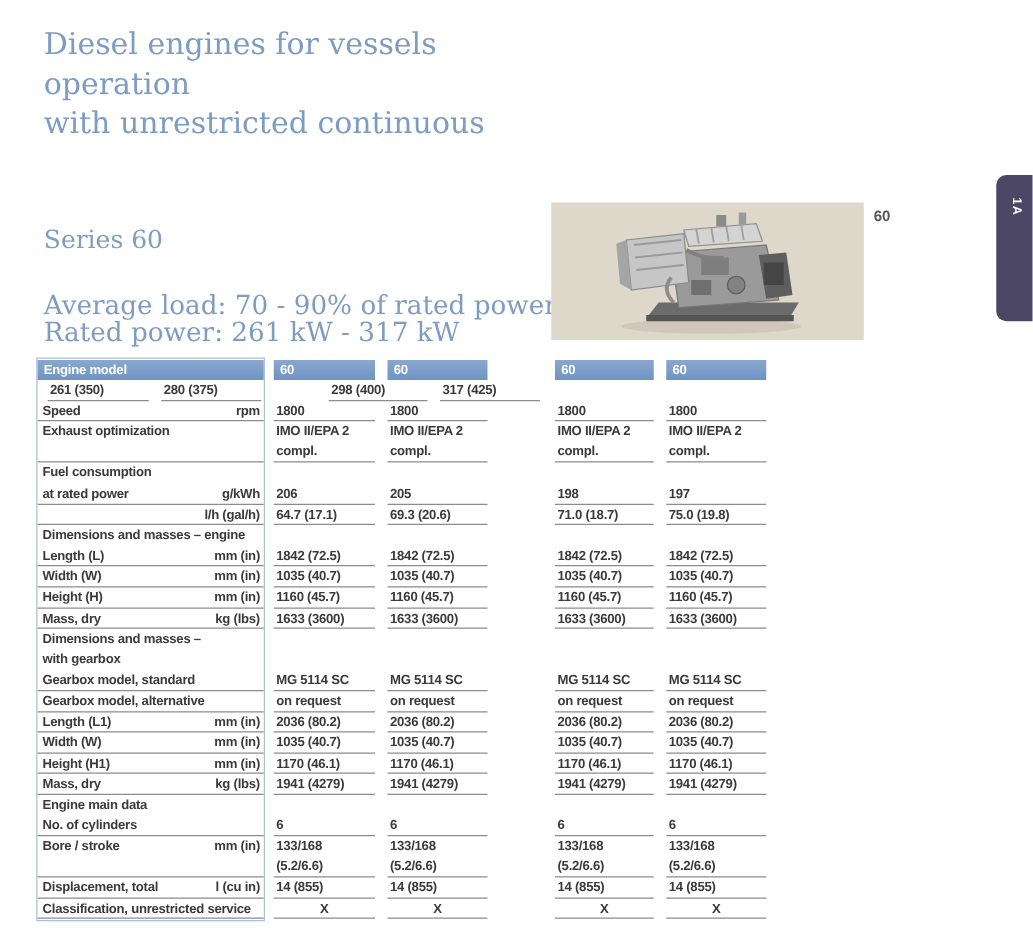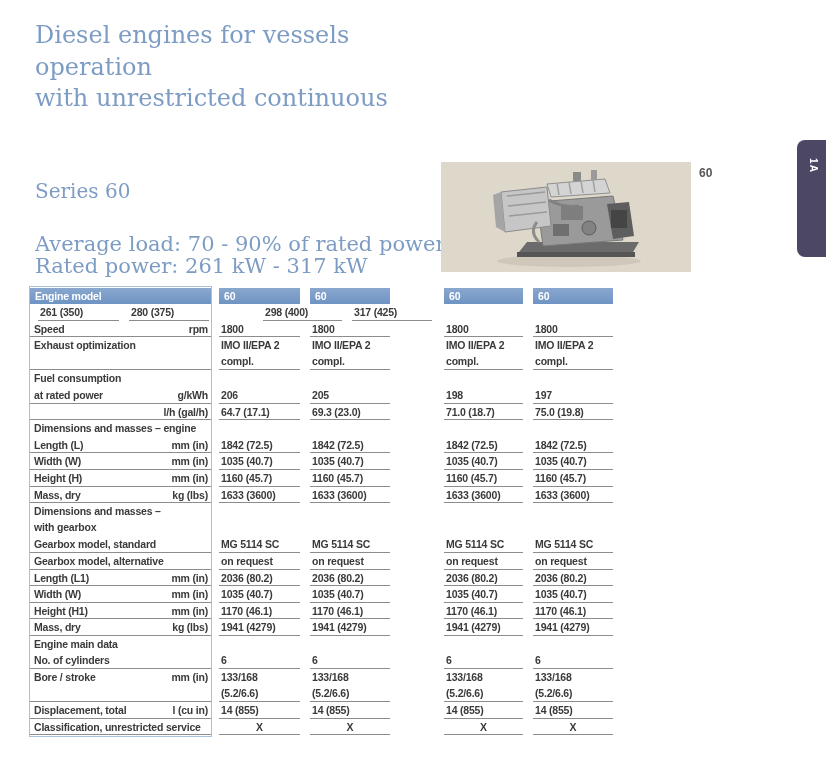--- a/index.html
+++ b/index.html
@@ -166,21 +166,21 @@
           <div class="vcell r1 bb v1">205</div>
           <div class="vcell r1 bb v2">198</div>
           <div class="vcell r1 bb v3">197</div>
         </div>
         <div class="row">
           <div class="lcell r1 bb">
             <span></span>
             <span>l/h (gal/h)</span>
           </div>
           <div class="vcell r1 bb v0">64.7 (17.1)</div>
-          <div class="vcell r1 bb v1">69.3 (23.0)</div>
+          <div class="vcell r1 bb v1">69.3 (20.6)</div>
           <div class="vcell r1 bb v2">71.0 (18.7)</div>
           <div class="vcell r1 bb v3">75.0 (19.8)</div>
         </div>
         <div class="row">
           <div class="lcell r1">Dimensions and masses – engine</div>
           <div class="vcell r1 v0"></div>
           <div class="vcell r1 v1"></div>
           <div class="vcell r1 v2"></div>
           <div class="vcell r1 v3"></div>
         </div>

